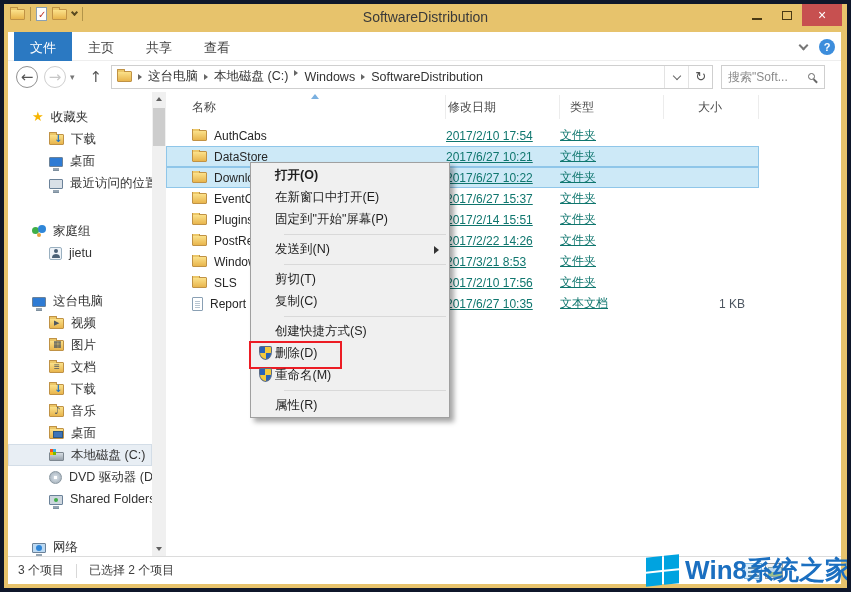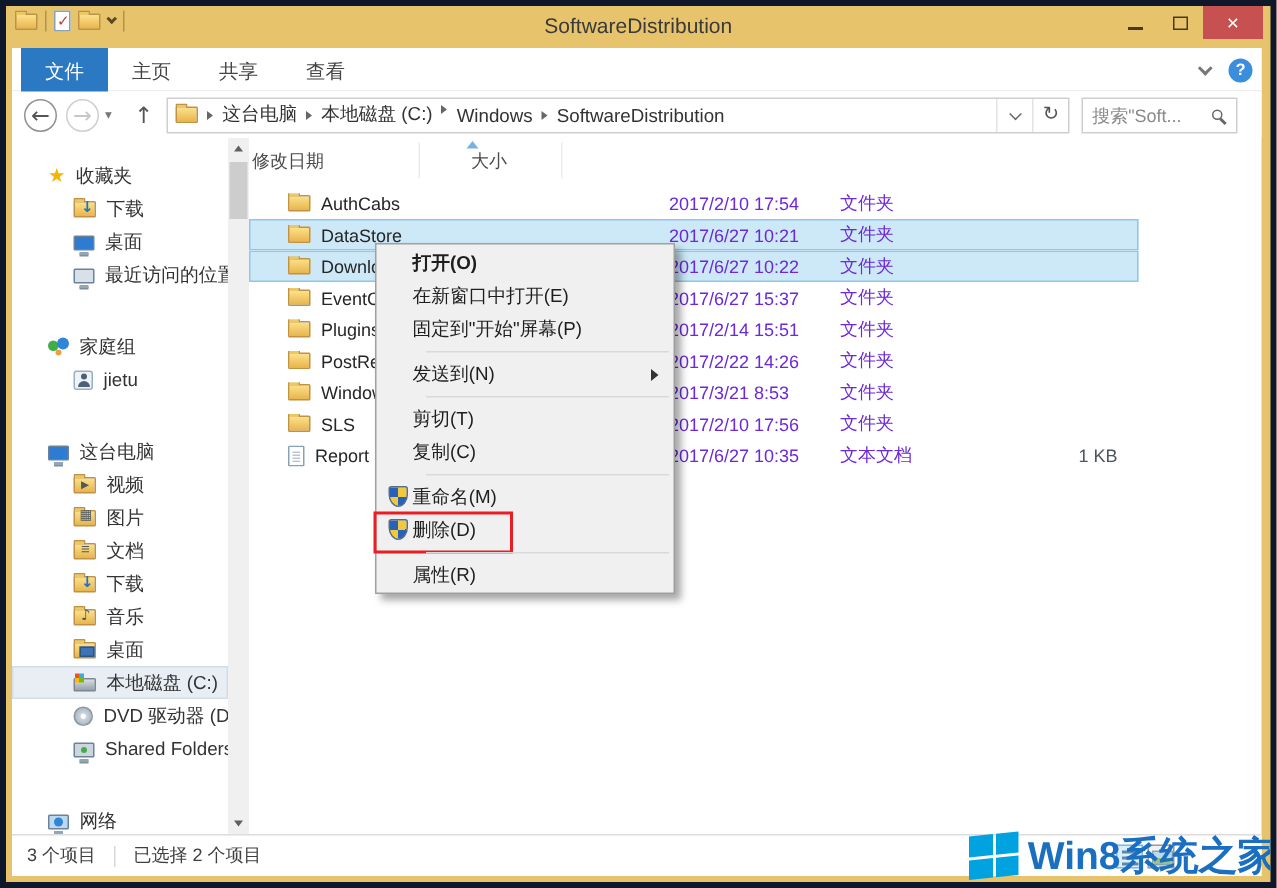--- a/index.html
+++ b/index.html
@@ -67,21 +67,21 @@
   .col{ display:flex; align-items:center; border-right:1px solid #ececec; height:24px; margin-top:3px; }
   .col.c-name{ width:280px; padding-left:26px; }
   .col.c-date{ width:114px; padding-left:2px; }
   .col.c-type{ width:104px; padding-left:10px; }
   .col.c-size{ width:95px; padding-left:34px; }
   .sort-tri{ position:absolute; left:145px; top:2px; width:0; height:0; border-left:4px solid transparent; border-right:4px solid transparent; border-bottom:5px solid #7ab0e0; }
   .rows{ position:absolute; top:33px; left:0; }
   .file-row{ width:593px; height:21px; display:grid; grid-template-columns:280px 114px 104px 95px; align-items:center; font-size:12px; }
   .file-row.selected{ background:#cde9f7; box-shadow:inset 0 0 0 1px #8fc6e9; }
   .cell-name{ display:flex; align-items:center; gap:7px; padding-left:26px; color:#262626; overflow:hidden; white-space:nowrap; }
-  .cell-date,.cell-type{ color:#6d28d9; }
+  .cell-date,.cell-type{ color:#0f766e;text-decoration:underline; }
   .cell-size{ color:#4c5560; text-align:right; padding-right:14px; }
   
   .icn{ position:relative; display:inline-block; flex:none; }
   .icn.folder,.icn.folder-dl,.icn.folder-video,.icn.folder-pic,.icn.folder-docs,.icn.folder-music,.icn.folder-desk{
     width:15px; height:11px; background:linear-gradient(#fbe18a,#e8b54d); border:1px solid #c09245; border-radius:1px; }
   .icn.folder::before,.icn.folder-dl::before,.icn.folder-video::before,.icn.folder-pic::before,.icn.folder-docs::before,.icn.folder-music::before,.icn.folder-desk::before{
     content:""; position:absolute; top:-3px; left:-1px; width:6px; height:2px; background:#ecc768; border:1px solid #c09245; border-bottom:none; border-radius:1px 1px 0 0; }
   .icn.folder-dl::after{ content:"↓"; position:absolute; left:4px; top:-2px; font-size:10px; font-weight:bold; color:#1d74c9; font-family:"DejaVu Sans",sans-serif; }
   .icn.folder-video::after{ content:"▶"; position:absolute; left:4px; top:0px; font-size:7px; color:#50585f; font-family:"DejaVu Sans",sans-serif; }
   .icn.folder-pic::after{ content:"▦"; position:absolute; left:3px; top:-2px; font-size:9px; color:#50585f; font-family:"DejaVu Sans",sans-serif; }
@@ -348,21 +348,23 @@
           </div>
         <div class="sb-thumb"></div>
         <div class="sb-btn" style="bottom:0;">
             <span class="tri-d-sm"></span>
           </div>
       </div>
 
       <div class="filearea">
         <span class="sort-tri"></span>
         <div class="cols">
+          <div class="col c-name">名称</div>
           <div class="col c-date">修改日期</div>
+          <div class="col c-type">类型</div>
           <div class="col c-size">大小</div>
         </div>
         <div class="rows">
 
             <div class="file-row">
               <span class="cell-name">
                 <span class="icn folder"></span>
                 <span>AuthCabs</span>
               </span>
               <span class="cell-date">2017/2/10 17:54</span>
@@ -505,29 +507,33 @@
       <div class="menu-item">
         <span class="icn"></span>
         <span class="m-label">复制(C)</span>
       </div>
 
       <div class="menu-item sep">
         
         
       </div>
 
-
-      <div class="menu-item">
-        <span class="icn uac"></span>
-        <span class="m-label">重命名(M)</span>
+      <div class="menu-item">
+        <span class="icn"></span>
+        <span class="m-label">创建快捷方式(S)</span>
       </div>
 
       <div class="menu-item redbox">
         <span class="icn uac"></span>
         <span class="m-label">删除(D)</span>
+      </div>
+
+      <div class="menu-item">
+        <span class="icn uac"></span>
+        <span class="m-label">重命名(M)</span>
       </div>
 
       <div class="menu-item sep">
         
         
       </div>
 
       <div class="menu-item">
         <span class="icn"></span>
         <span class="m-label">属性(R)</span>

